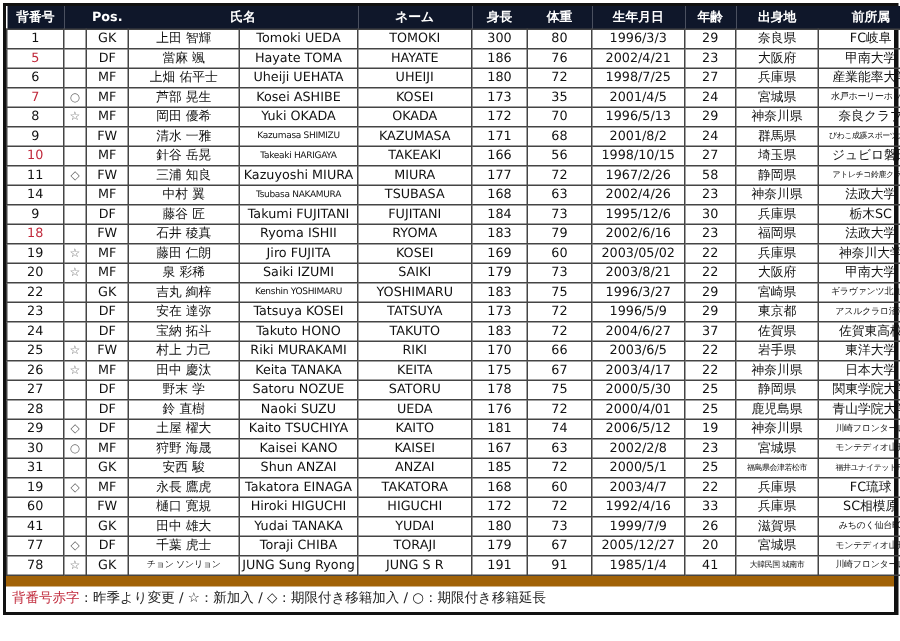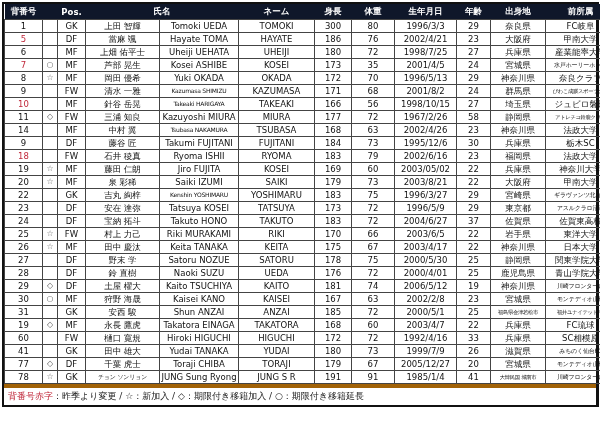--- a/index.html
+++ b/index.html
@@ -5,21 +5,21 @@
   html, body { margin: 0; padding: 0; background: #ffffff; }
   body { width: 600px; height: 427px; overflow: hidden; font-family: "DejaVu Sans", "Liberation Sans", sans-serif; }
   .wrap { position: absolute; left: 2px; top: 2px; width: 592px; border: 2px solid #111; border-right-width: 3px; background: #fff; }
   table { border-collapse: collapse; width: 100%; table-layout: fixed; }
   th { background: #0f172a; color: #fff; font-size: 8.5px; font-weight: bold; height: 15px; padding: 0; text-align: center; white-space: nowrap; }
   td { border: 1px solid #444; font-size: 8.5px; height: 12px; padding: 0; text-align: center; white-space: nowrap; overflow: hidden; color: #111; line-height: 12px; }
   td.red { color: #c0283a; }
   td.mark { color: #666; font-size: 8px; }
   td.small { font-size: 6px; letter-spacing: -0.2px; }
   td.xsmall { font-size: 5.3px; letter-spacing: -0.3px; }
-  .legend { border-top: 4px solid #a16207; height: 17px; line-height: 17px; font-size: 9px; padding-left: 4px; white-space: nowrap; overflow: hidden; color: #222; }
+  .legend { border-top: 7px solid #a16207; height: 17px; line-height: 17px; font-size: 9px; padding-left: 4px; white-space: nowrap; overflow: hidden; color: #222; }
   .legend .red { color: #c0283a; }
 </style>
 </head>
 <body>
 
 <div class="wrap">
   <table>
     <colgroup>
       <col style="width:38px">
       <col style="width:15px">

